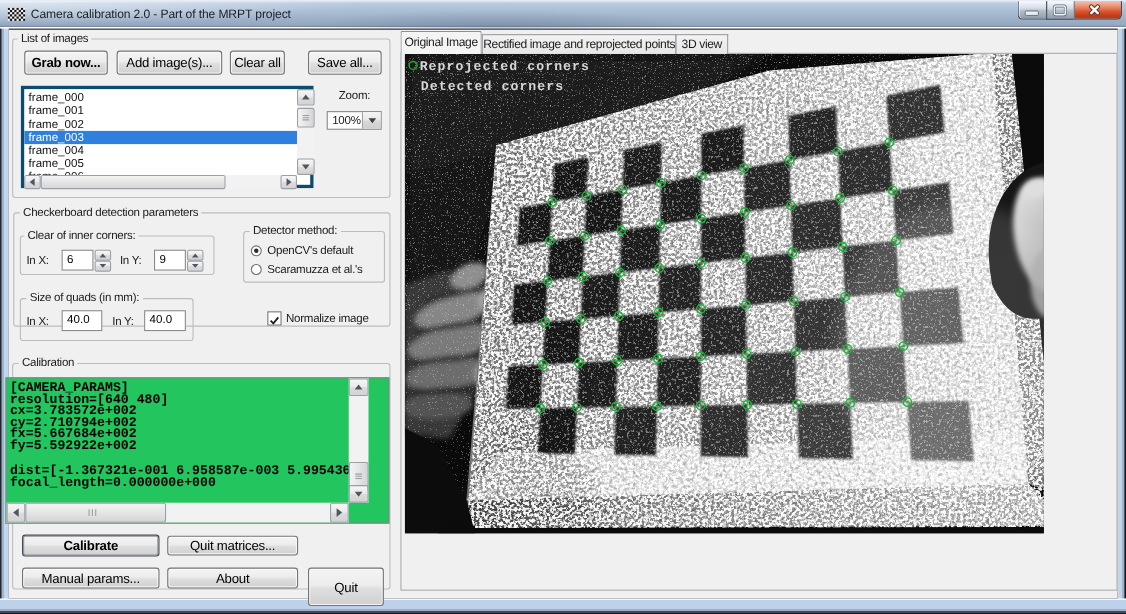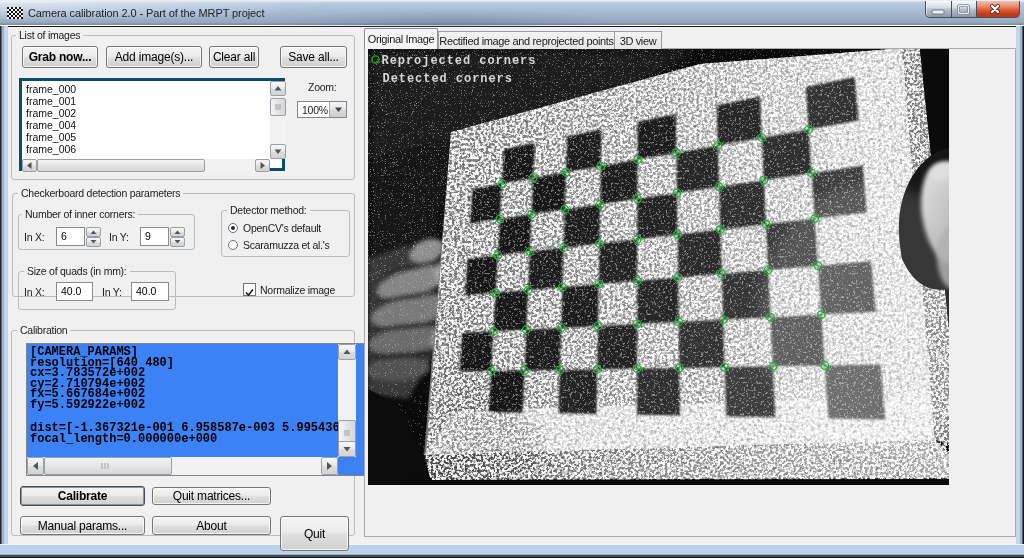--- a/index.html
+++ b/index.html
@@ -81,20 +81,21 @@
   </div>
 <div class="btn" style="left:22px;top:46px;width:76px;height:22px;font-weight:bold">Grab now...</div>
 <div class="btn" style="left:106px;top:46px;width:96px;height:22px">Add image(s)...</div>
 <div class="btn" style="left:209px;top:46px;width:50px;height:22px">Clear all</div>
 <div class="btn" style="left:280px;top:46px;width:67px;height:22px">Save all...</div>
 <div class="abs" style="left:19px;top:78px;width:266px;height:93px;border:3px solid #0c4a6e;background:#fff">
   <div class="abs" style="left:0;top:0;width:248px;height:78px;overflow:hidden;padding-top:2px">
     <div class="row">frame_000</div>
       <div class="row">frame_001</div>
       <div class="row">frame_002</div>
+    <div class="row" style="background:#2f80de;color:#fff">frame_003</div>
     <div class="row">frame_004</div>
       <div class="row">frame_005</div>
       <div class="row">frame_006</div>
   </div>
   <div class="abs" style="left:248px;top:0;width:16px;height:78px;background:#f2f2f2">
     <div class="sbtn" style="left:0;top:0;width:16px;height:15px">
         <svg width="14" height="13">
           <path d="M7 4 L10.5 8.5 L3.5 8.5 Z" fill="#50565e"></path>
         </svg>
       </div>
@@ -128,21 +129,21 @@
     <svg width="17" height="15">
         <path d="M8.5 10 L12 5.5 L5 5.5 Z" fill="#3c4046"></path>
       </svg>
   </div>
 </div>
 
 <div class="gb" style="left:12px;top:193px;width:343px;height:104px">
     <span class="gl" style="left:5px">Checkerboard detection parameters</span>
   </div>
 <div class="gb" style="left:18px;top:214px;width:177px;height:36px">
-    <span class="gl" style="left:3px">Number of inner corners:</span>
+    <span class="gl" style="left:3px">Clear of inner corners:</span>
   </div>
 <div class="lbl" style="left:24px;top:231px">In X:</div>
 <div class="ed" style="left:56px;top:227px;width:29px;height:19px">6</div>
 <div class="abs" style="left:86px;top:227px;width:15px;height:20px">
   <div class="sbtn" style="left:0;top:0;width:15px;height:10px">
       <svg width="13" height="8">
         <path d="M6.5 2.5 L9.5 6 L3.5 6 Z" fill="#50565e"></path>
       </svg>
     </div>
   <div class="sbtn" style="left:0;top:10px;width:15px;height:10px">
@@ -183,21 +184,21 @@
 <div class="abs" style="left:243px;top:283px;width:13px;height:13px;border:1px solid #70757c;background:#fff">
   <svg width="11" height="11">
       <path d="M2 5.5 L4.5 8 L9 2.5" fill="none" stroke="#1a1a1a" stroke-width="1.6"></path>
     </svg>
 </div>
 <div class="lbl" style="left:260px;top:284px">Normalize image</div>
 
 <div class="gb" style="left:11px;top:330px;width:344px;height:206px">
     <span class="gl" style="left:5px">Calibration</span>
   </div>
-<div class="abs" style="left:26px;top:343px;width:349px;height:133px;border:1px solid #82868b;background:#3b82f6">
+<div class="abs" style="left:5px;top:343px;width:349px;height:133px;border:1px solid #82868b;background:#22c55e">
   <pre class="abs" style="left:3px;top:3px;font-size:12px;line-height:10.6px;font-weight:bold;color:#000">[CAMERA_PARAMS]
 resolution=[640 480]
 cx=3.783572e+002
 cy=2.710794e+002
 fx=5.667684e+002
 fy=5.592922e+002</pre>
   <pre class="abs" style="left:3px;top:79px;font-size:12px;line-height:10.6px;font-weight:bold;color:#000">dist=[-1.367321e-001 6.958587e-003 5.995436
 focal_length=0.000000e+000</pre>
   <div class="abs" style="left:311px;top:0;width:18px;height:113px;background:#f2f2f2">
     <div class="sbtn" style="left:0;top:0;width:18px;height:16px">

